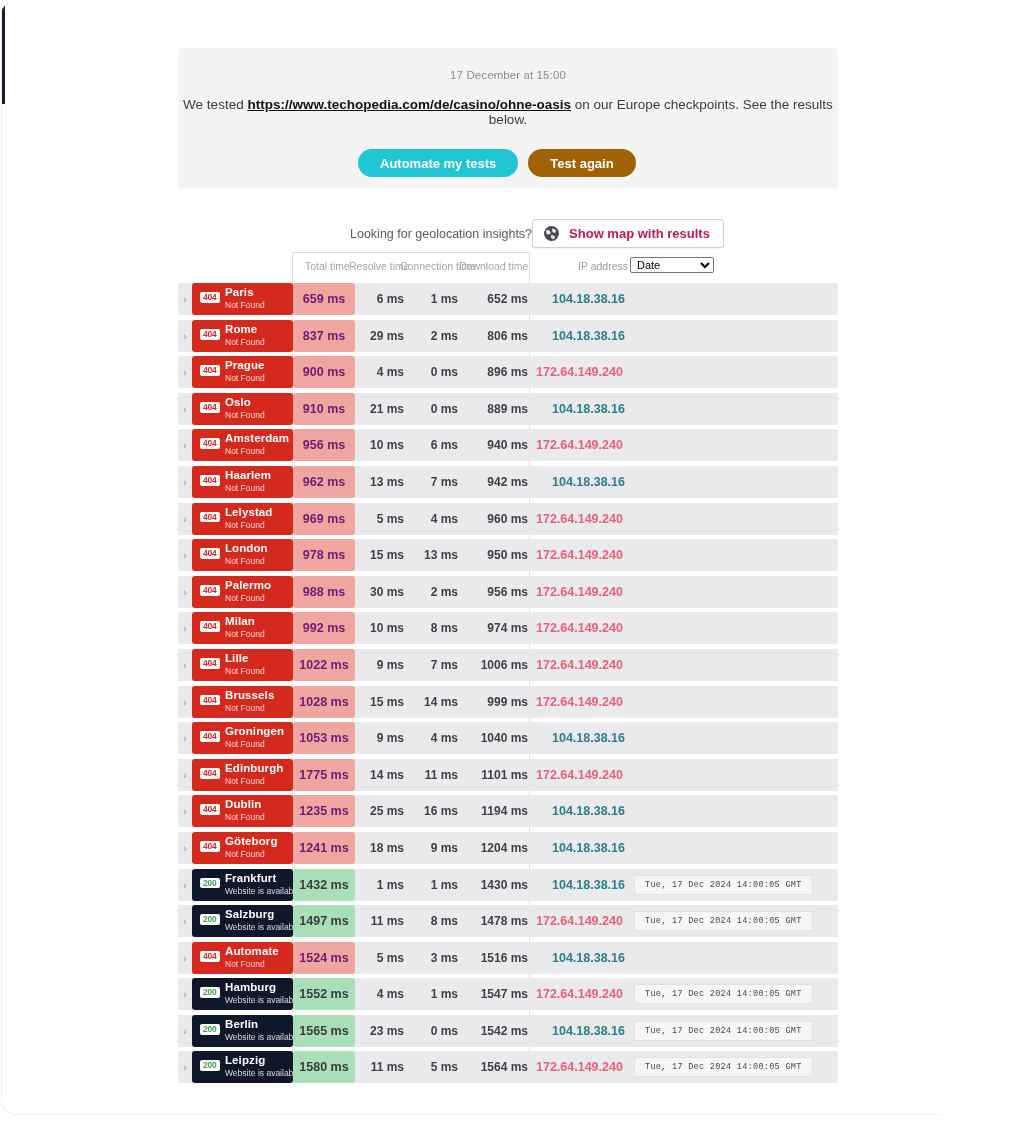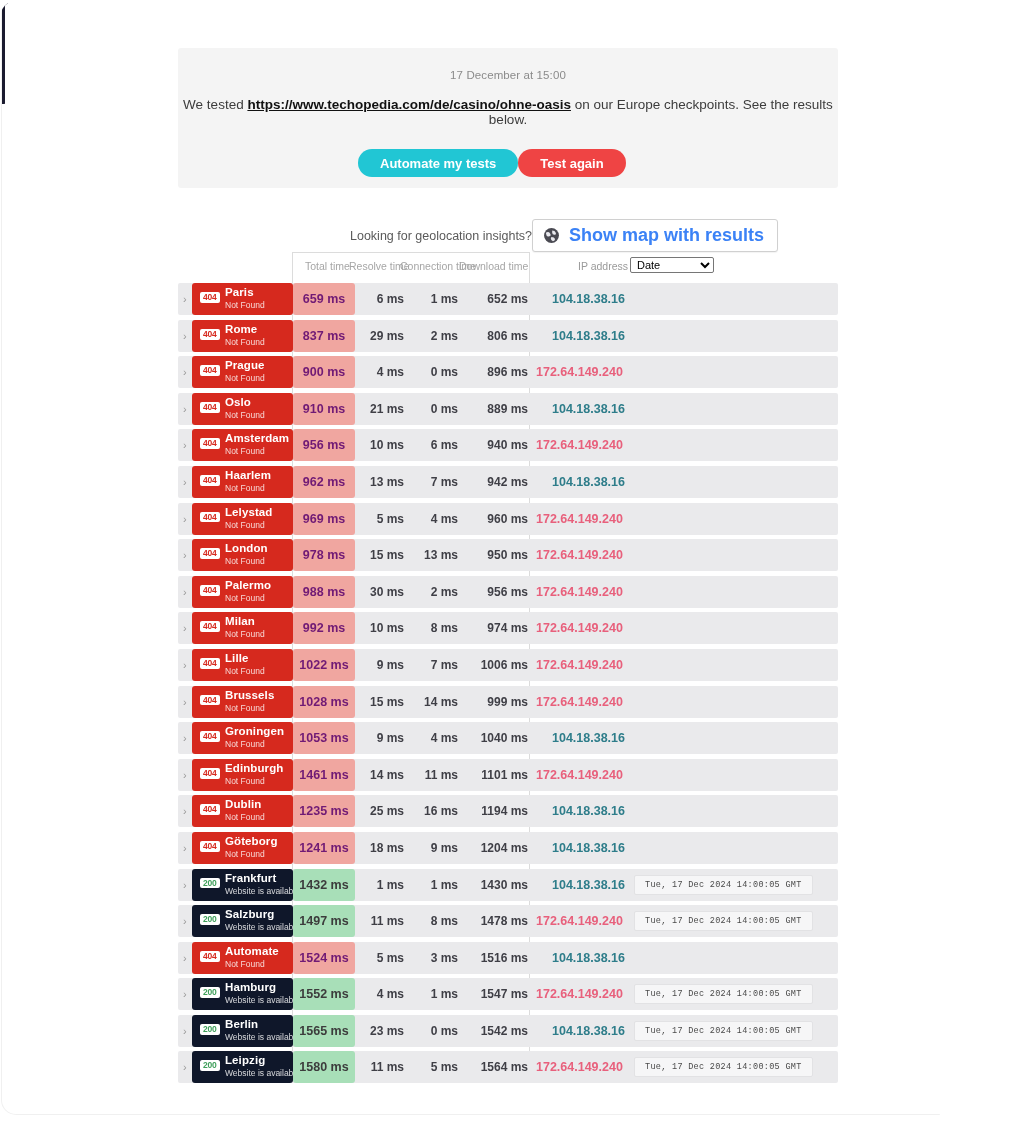--- a/index.html
+++ b/index.html
@@ -68,38 +68,39 @@
   }
   .banner-line a {
     color: #111111;
     font-weight: bold;
     text-decoration: underline;
   }
   .banner-buttons {
     position: absolute;
     left: 180px; top: 101px;
     display: flex;
+    gap: 10px;
   }
   .btn {
     border: none;
     border-radius: 999px;
     font-size: 13px;
     font-weight: bold;
     cursor: pointer;
     line-height: 1;
     font-family: "Liberation Sans", sans-serif;
   }
   .btn-automate {
     background: #21c6d4;
     color: #ffffff;
     padding: 0 22px;
     height: 28px;
   }
   .btn-testagain {
-    background: #ef4444;
+    background: #a16207;
     color: #ffffff;
     padding: 0 22px;
     height: 28px;
   }
 
   
   .geo-row {
     position: absolute;
     left: 350px; top: 219px;
     display: flex;
@@ -114,23 +115,23 @@
     align-items: center;
     gap: 9px;
     background: #ffffff;
     border: 1px solid #d0d0d0;
     border-radius: 3px;
     padding: 5px 13px 5px 10px;
     box-shadow: 0 1px 1px rgba(0,0,0,0.05);
     cursor: pointer;
   }
   .map-btn-label {
-    font-size: 18px;
-    font-weight: bold;
-    color: #3b82f6;
+    font-size: 13px;
+    font-weight: bold;
+    color: #be185d;
   }
   .globe { display: block; }
 
   
   .table-wrap {
     position: absolute;
     left: 178px; top: 252px;
     width: 660px;
   }
   .thead {
@@ -505,21 +506,21 @@
           <div class="tcell c-download">1040 ms</div>
           <div class="ip teal">104.18.38.16</div>
         </div>
         <div class="row">
           <span class="chevron">›</span>
           <div class="status-bar err">
             <span class="badge">404</span>
             <span class="city">Edinburgh</span>
             <span class="substatus">Not Found</span>
           </div>
-          <div class="total-cell err">1461 ms</div>
+          <div class="total-cell err">1775 ms</div>
           <div class="tcell c-resolve">14 ms</div>
           <div class="tcell c-connection">11 ms</div>
           <div class="tcell c-download">1101 ms</div>
           <div class="ip pink">172.64.149.240</div>
         </div>
         <div class="row">
           <span class="chevron">›</span>
           <div class="status-bar err">
             <span class="badge">404</span>
             <span class="city">Dublin</span>

